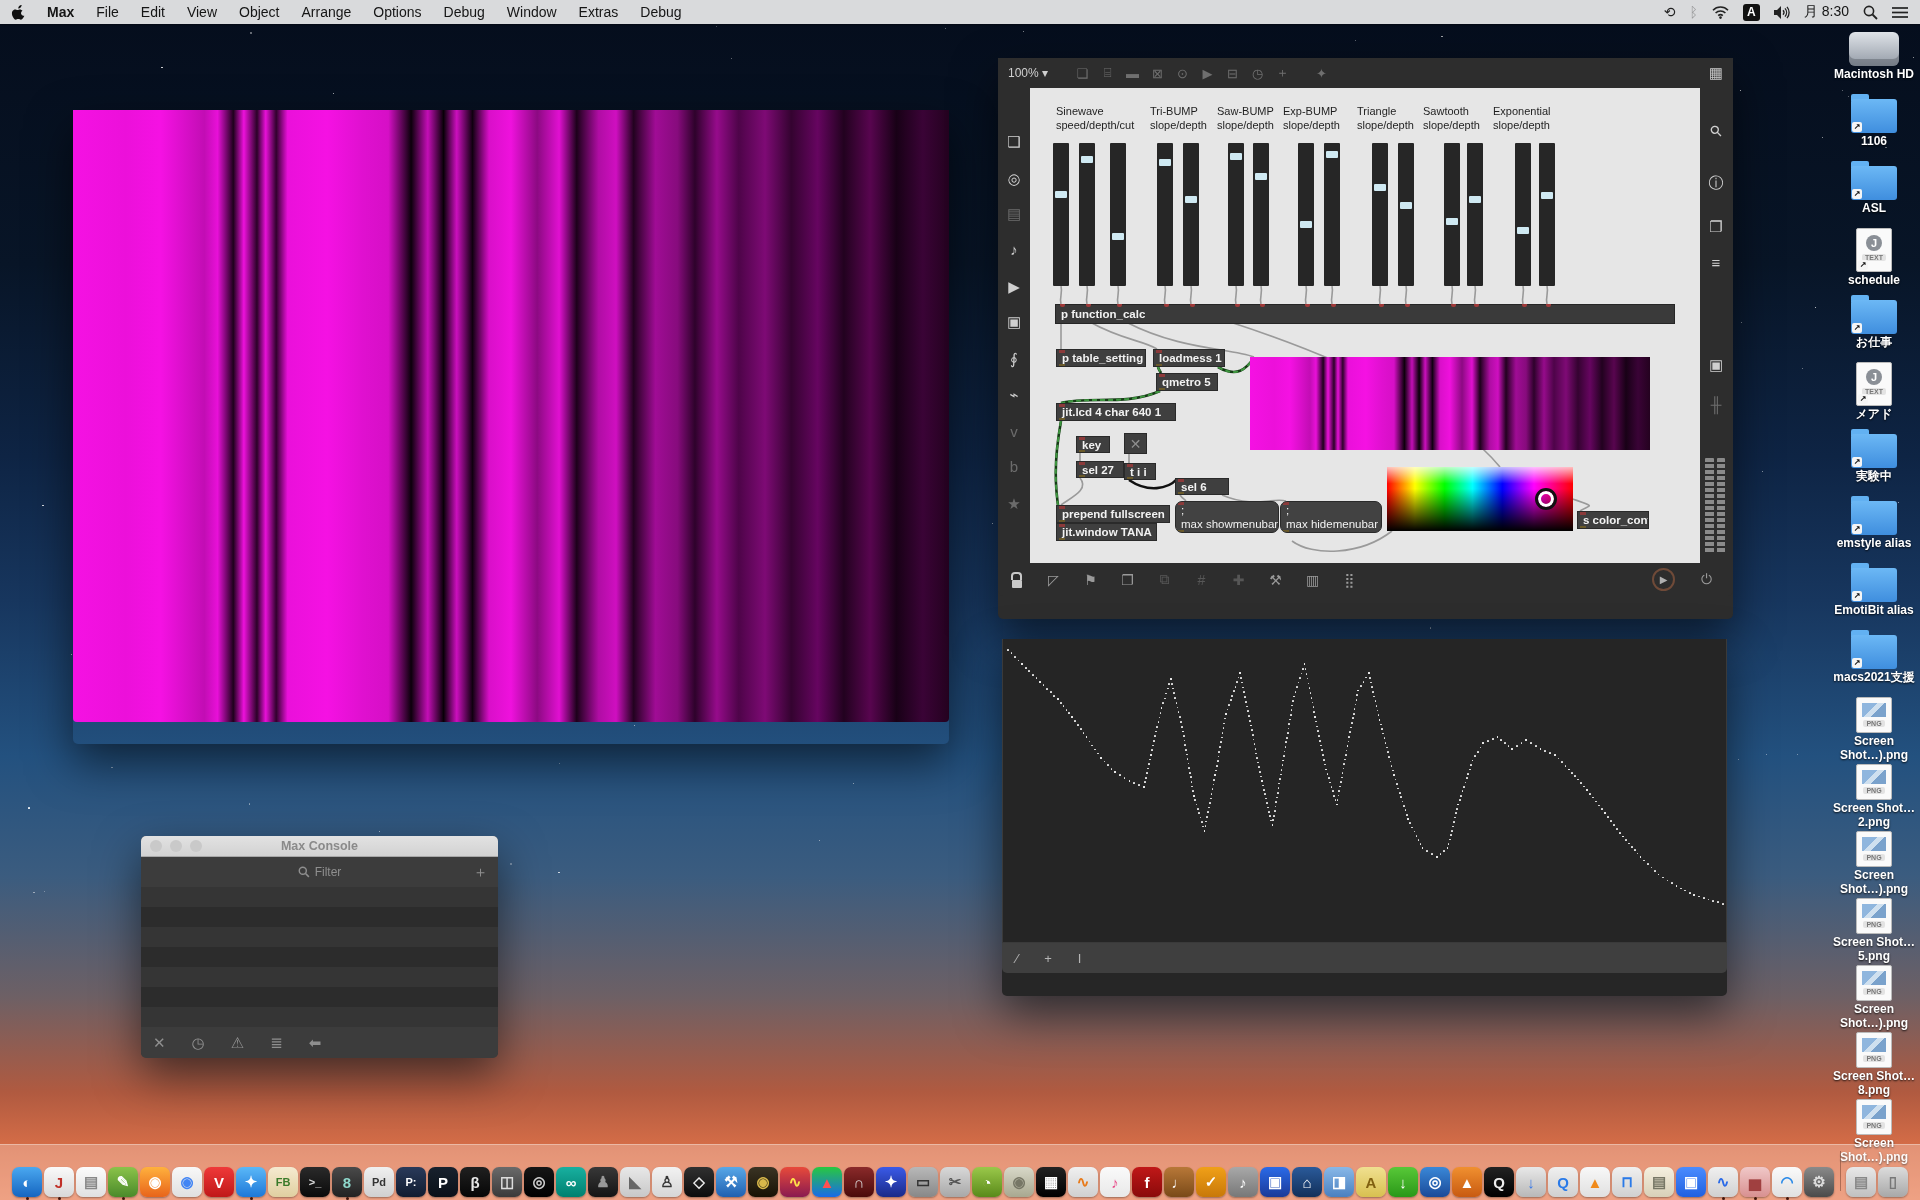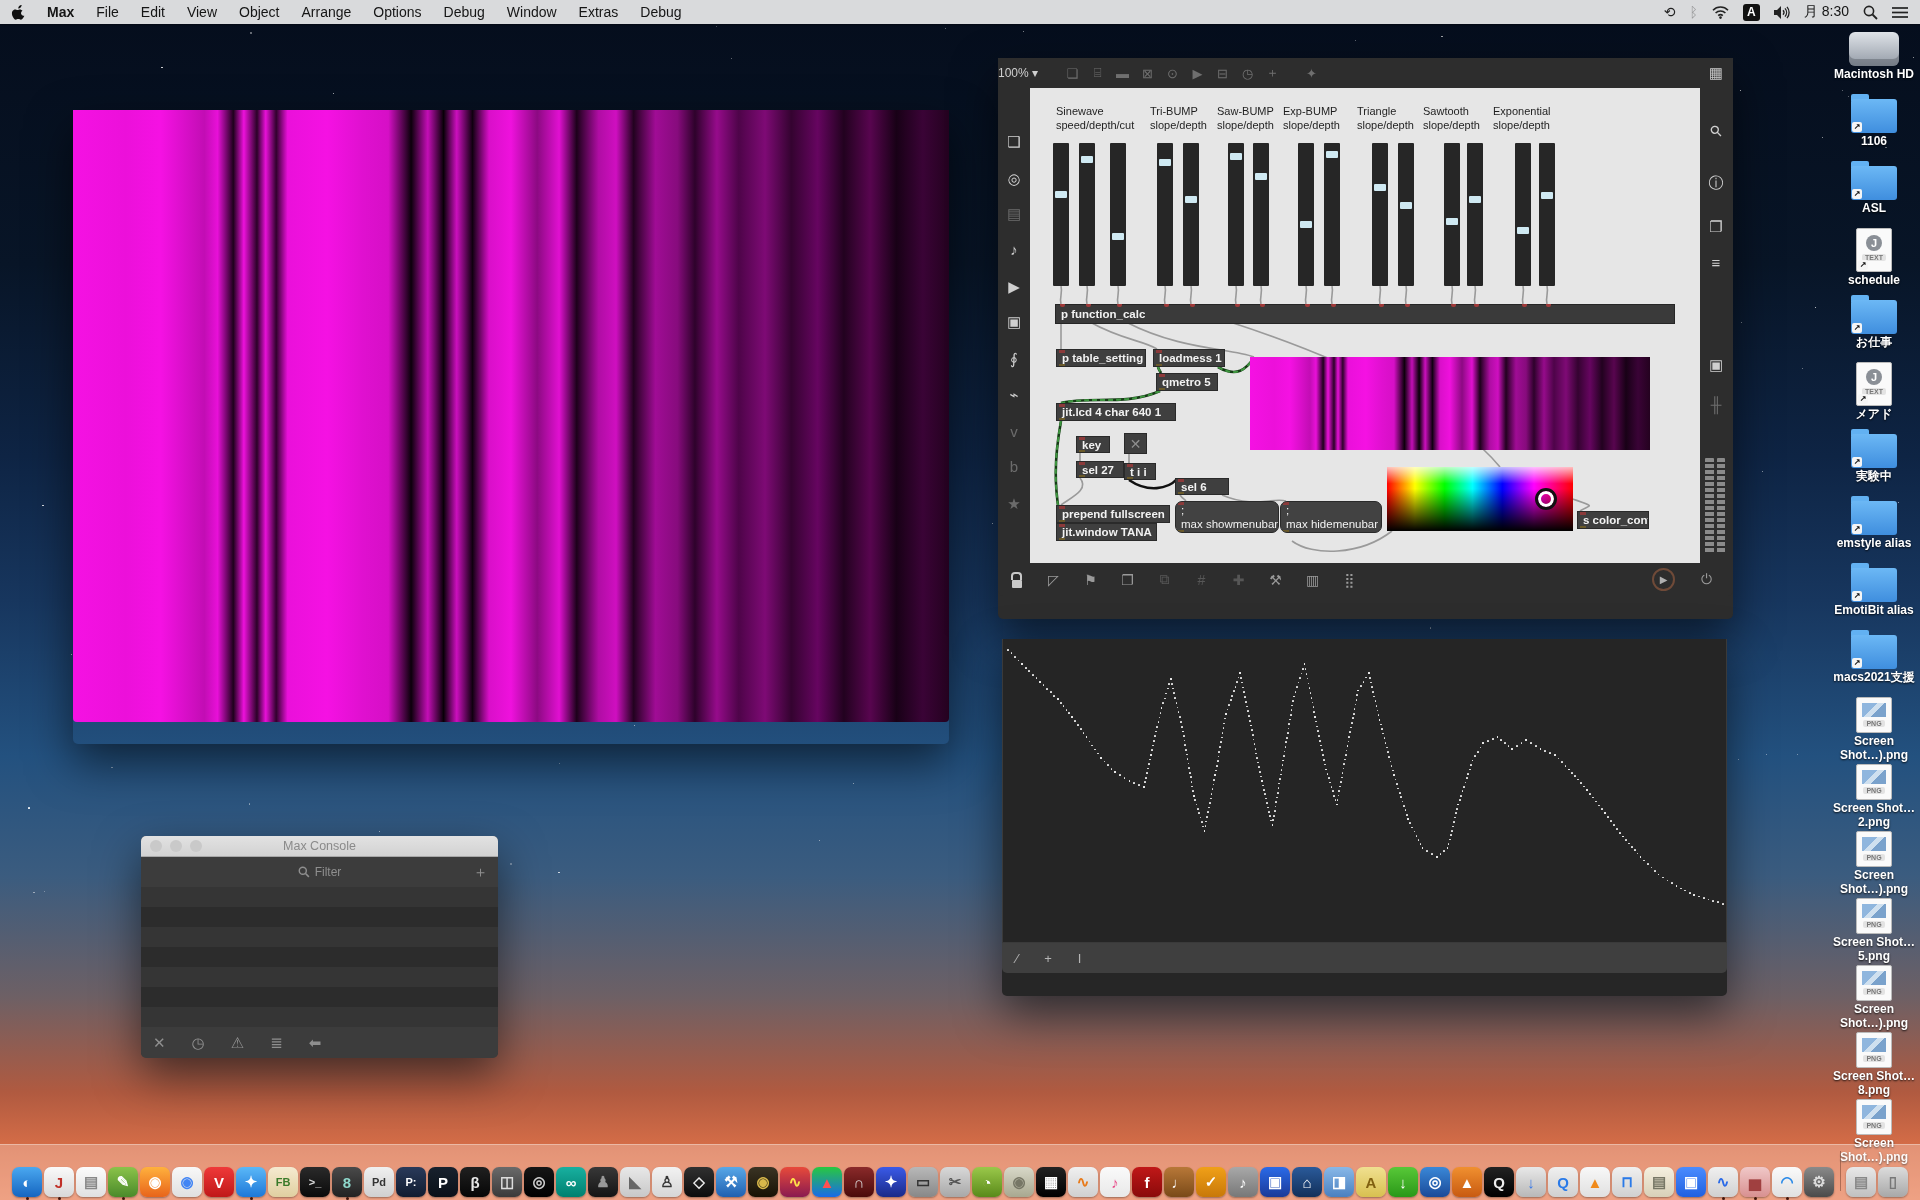--- a/index.html
+++ b/index.html
@@ -44,21 +44,21 @@
     #e010d0 33%,#d60fc6 36%,#0c000b 38.6%,#c40eb6 40.5%,#080007 42.3%,#cc0fbe 43.8%,
     #100010 45.6%,#d90fc9 47.5%,#ef11dd 50%,#8c0a82 53%,#e110d1 55.5%,#1c011a 57.5%,
     #b00da4 60%,#cf0fc0 62%,#22021f 64%,#a00c95 66.5%,#870b7d 69%,#2e022b 71%,
     #960b8b 73.5%,#4e0449 76%,#7e0a75 79%,#340330 82%,#660560 85%,#22021f 88%,
     #58054f 91%,#180116 94%,#3a0336 97%,#24021f 100%);}
 
   
   #patcher{left:998px;top:58px;width:735px;height:561px;background:#2d2d2d;}
   #patcher .ptoolbar{height:30px;background:#2d2d2d;display:flex;align-items:center;
     color:#9a9a9a;font-size:12px;position:relative;}
-  #zoom-select{color:#cfcfcf;}
+  #zoom-select{margin-left:10px;color:#cfcfcf;}
   .ticon{width:25px;text-align:center;color:#6f6f6f;font-size:13px;}
   #grid-toggle{position:absolute;right:10px;color:#c8c8c8;font-size:15px;}
   #pbody{display:flex;height:475px;}
   .rail{width:32px;background:#2d2d2d;position:relative;}
   .rail .ricon{position:absolute;left:0;width:32px;text-align:center;color:#cfcfcf;font-size:15px;}
   .meterpair{position:absolute;left:5px;width:20px;height:95px;display:flex;gap:3px;}
   .meter{flex:1;background:repeating-linear-gradient(180deg,#8a8a8a 0 4px,#2d2d2d 4px 6px);border-radius:1px;}
   #pcanvas{position:relative;width:670px;height:475px;background:#e6e6e6;overflow:hidden;}
   #cords{position:absolute;left:0;top:0;z-index:1;}
   .grouplabel{position:absolute;font-size:11px;color:#1f1f1f;line-height:1.3;z-index:2;}
@@ -93,21 +93,21 @@
     color:#b0b0b0;font-size:10px;display:flex;align-items:center;justify-content:center;}
 
   
   #brightcurve{left:1002px;top:639px;width:725px;height:357px;background:#262626;}
   #curve-area{position:relative;width:723px;height:303px;background:#252525;border:1px solid #3a3a3a;border-top:none;overflow:hidden;}
   .cdot{position:absolute;width:1.7px;height:1.7px;background:#e8e8e8;border-radius:50%;}
   #bc-bottom{height:30px;background:#3f3f3f;border-radius:0 0 5px 5px;display:flex;align-items:center;gap:26px;padding-left:14px;color:#b5b5b5;font-size:13px;}
 
   
   #console{left:141px;top:836px;width:357px;height:221px;background:#2e2e2e;}
-  #console .titlebar{height:20px;}
+  #console .titlebar{height:20px;font-weight:bold;}
   #filter-row{height:30px;background:#3c3c3c;display:flex;align-items:center;position:relative;}
   #filter-field{margin:0 auto;color:#8f8f8f;font-size:12px;display:flex;align-items:center;gap:5px;}
   #filter-plus{position:absolute;right:10px;color:#8f8f8f;font-size:15px;}
   .crow{height:20px;}
   .crow:nth-child(odd){background:#353535;} .crow:nth-child(even){background:#2c2c2c;}
   #console-bottom{height:31px;background:#3c3c3c;border-radius:0 0 5px 5px;display:flex;align-items:center;gap:26px;padding-left:12px;color:#8f8f8f;font-size:15px;}
 
   
   .dicol{position:absolute;display:flex;flex-direction:column;z-index:5;}
   .ditem{width:92px;height:67px;display:flex;flex-direction:column;align-items:center;}

